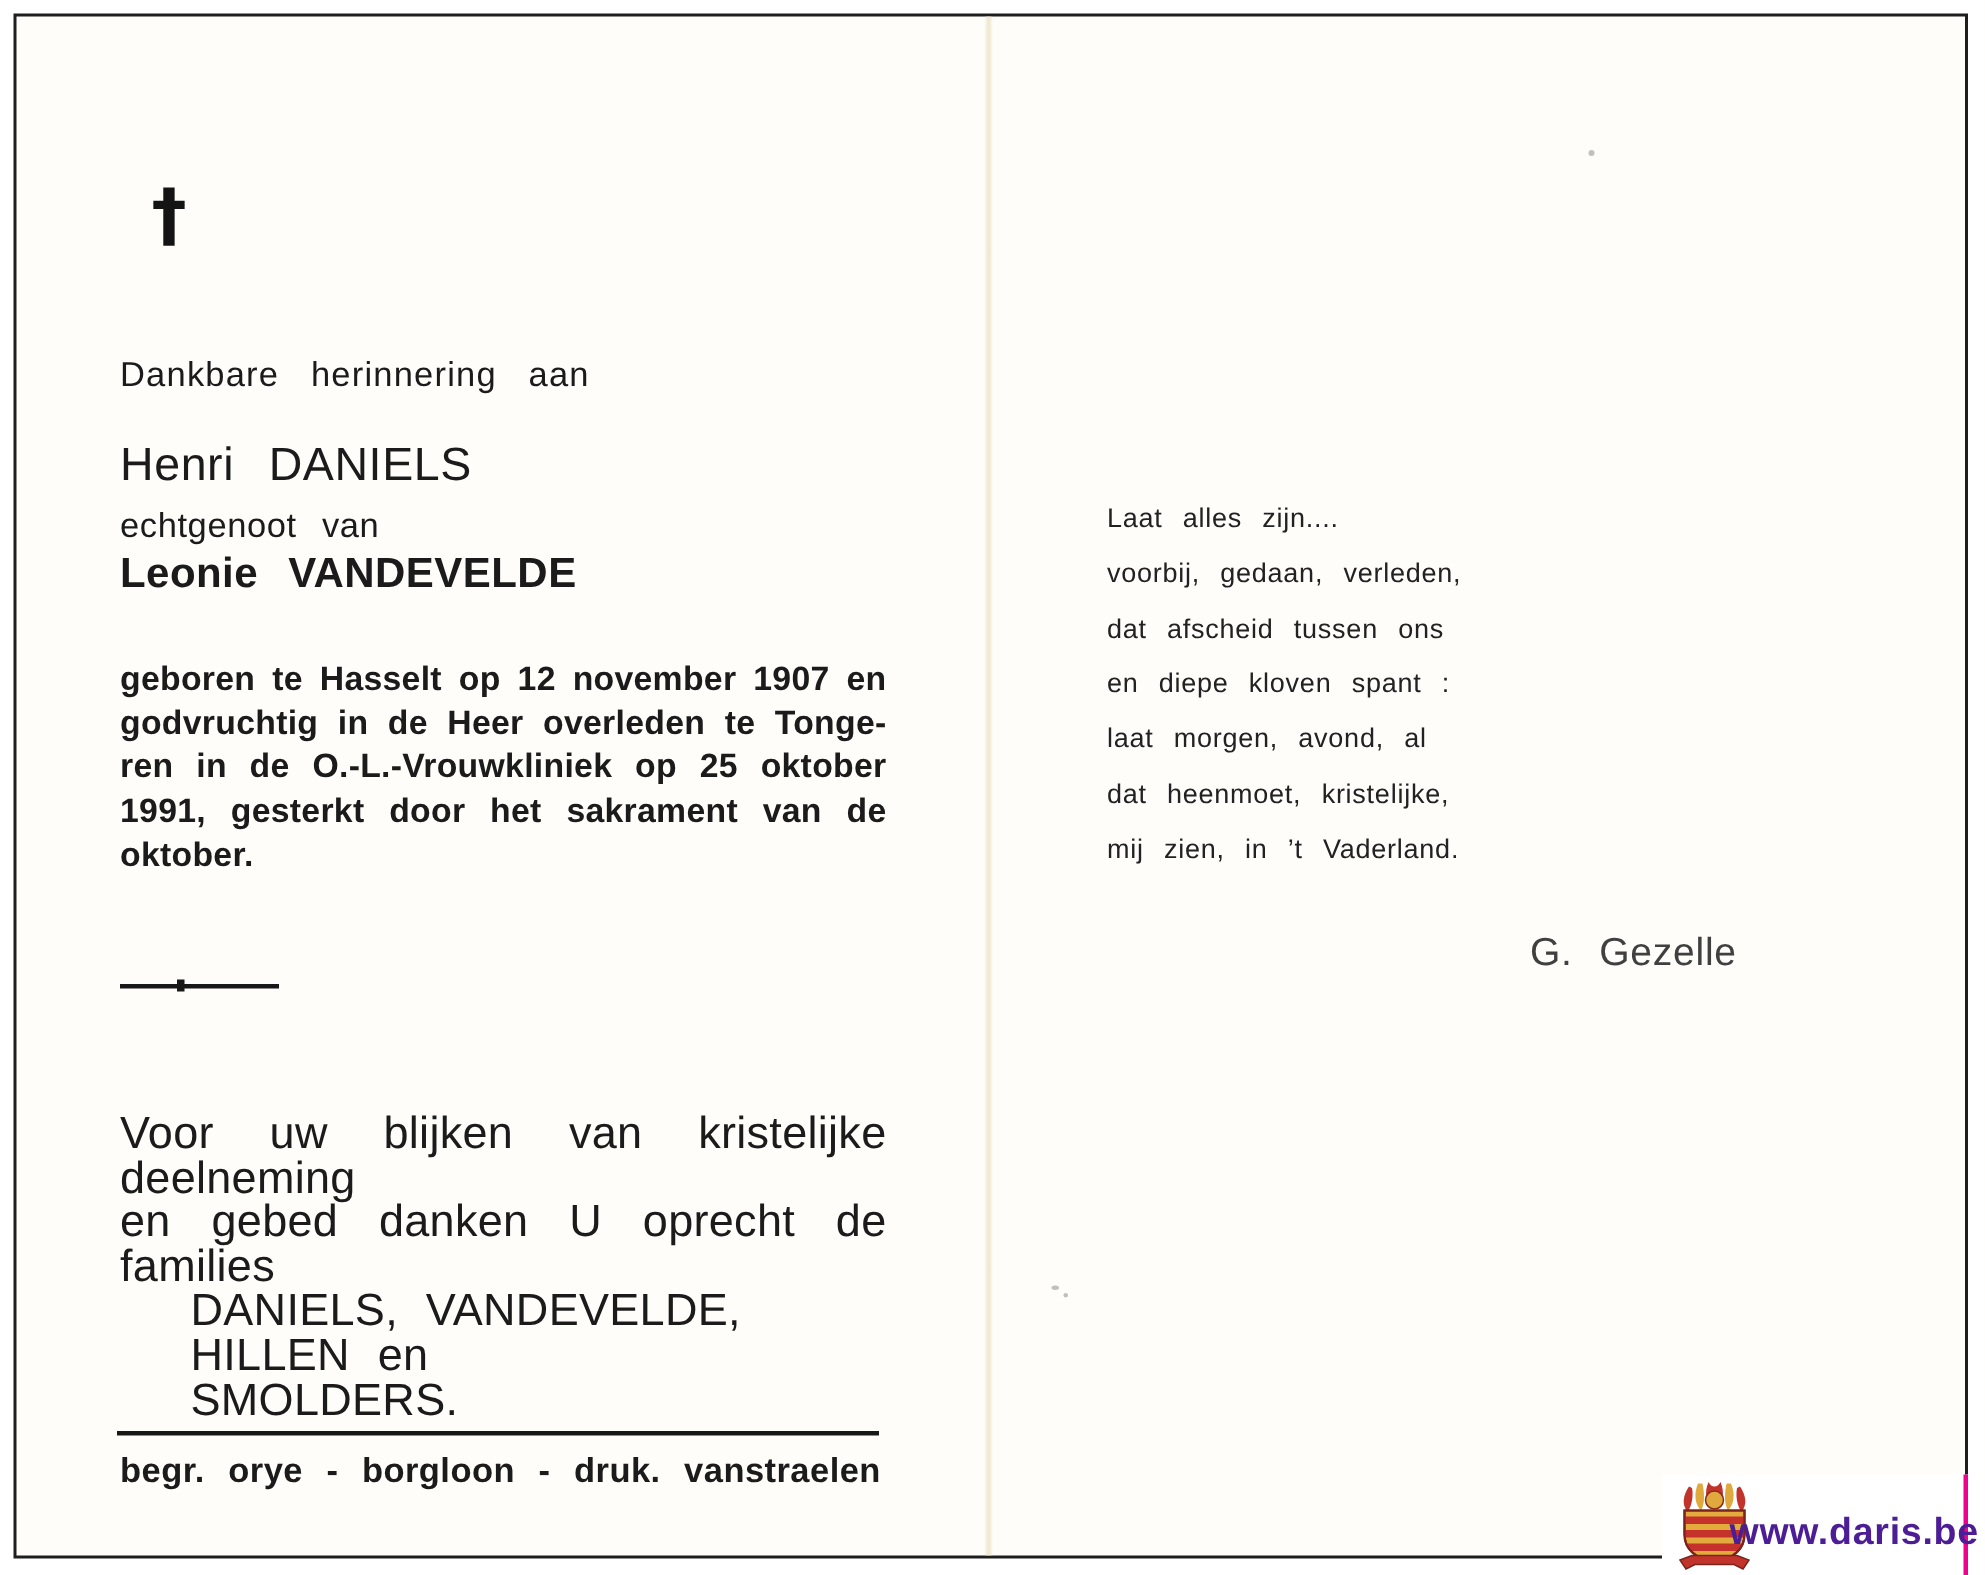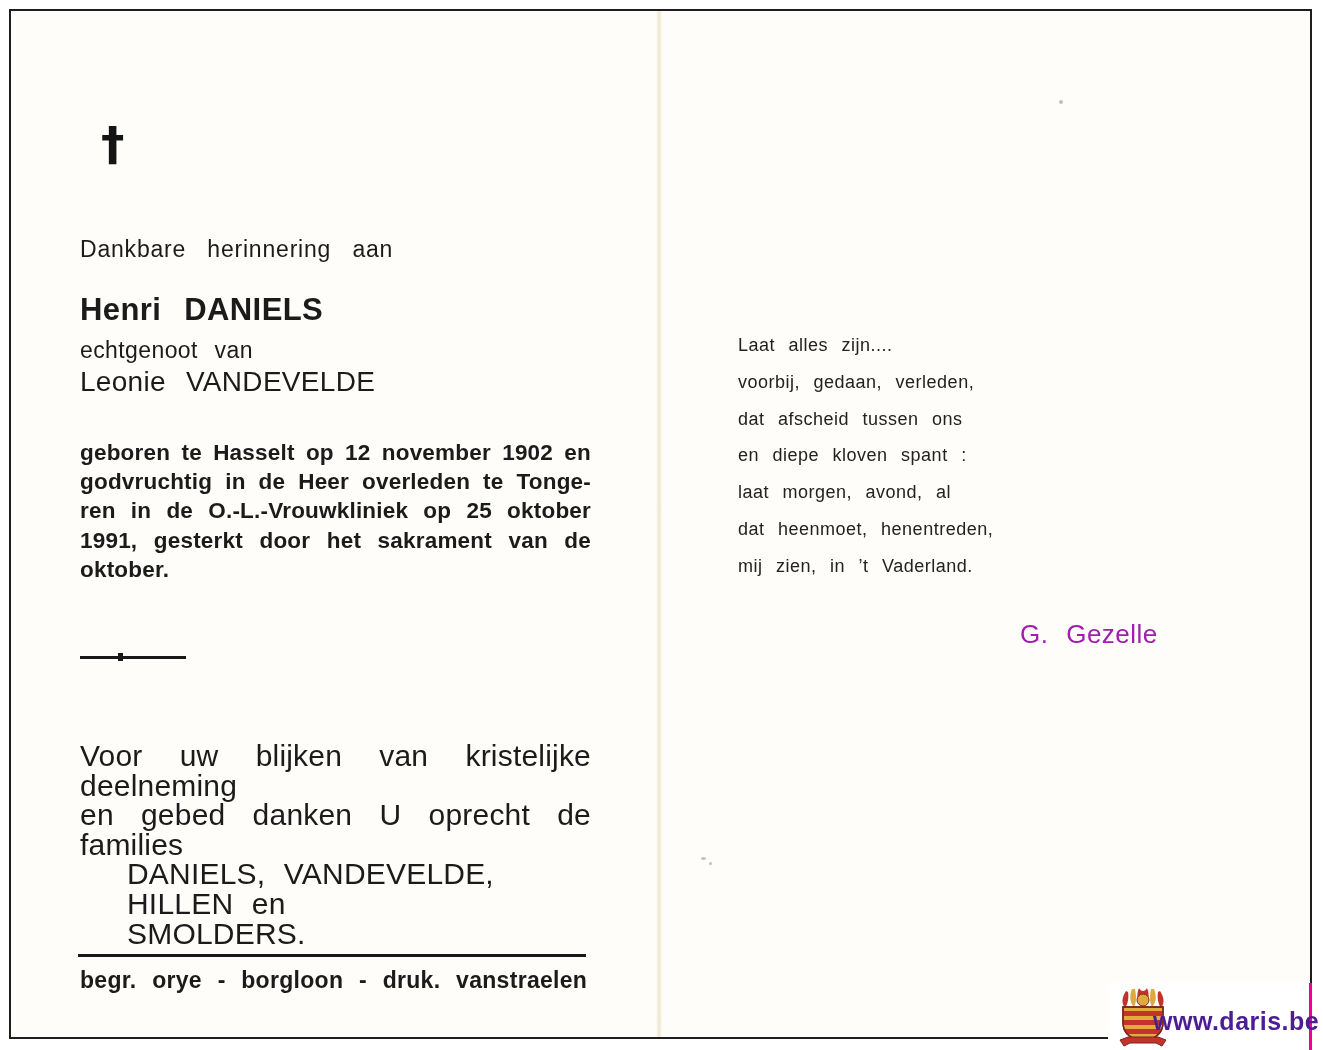--- a/index.html
+++ b/index.html
@@ -20,33 +20,33 @@
   }
   .fold{
     left:656px;top:11px;width:6px;height:1026px;z-index:2;
     background:linear-gradient(to right, rgba(241,236,214,0), rgba(238,232,205,.95) 45%, rgba(238,232,205,.95) 60%, rgba(241,236,214,0));
   }
   .cross{
     left:101px;top:116px;font-size:47px;font-weight:bold;z-index:3;
     font-family:"DejaVu Sans","Liberation Sans",sans-serif;color:#141414;
   }
   .intro{left:80px;top:236px;font-size:23px;word-spacing:14px;letter-spacing:.8px;z-index:3;}
-  .name{left:80px;top:292px;font-size:31px;font-weight:bold;word-spacing:14px;letter-spacing:.4px;z-index:3;}
+  .name{left:80px;top:292px;font-size:31px;font-weight:normal;word-spacing:14px;letter-spacing:.4px;z-index:3;}
   .relation{left:80px;top:337px;font-size:23px;word-spacing:10px;letter-spacing:.4px;z-index:3;}
-  .spouse{left:80px;top:366px;font-size:28px;font-weight:normal;word-spacing:12px;letter-spacing:.3px;z-index:3;}
+  .spouse{left:80px;top:366px;font-size:28px;font-weight:bold;word-spacing:12px;letter-spacing:.3px;z-index:3;}
   .bio{left:80px;top:438px;width:511px;font-size:22.5px;font-weight:bold;line-height:29.2px;word-spacing:4px;letter-spacing:.2px;z-index:3;}
   .thanks{left:80px;top:741px;width:511px;font-size:30px;line-height:29.6px;word-spacing:6px;letter-spacing:.2px;z-index:3;}
   .ju{text-align:justify;text-align-last:justify;}
   .wsp{word-spacing:10px;margin-left:47px;}
   .divider{left:80px;top:656px;width:106px;height:3px;background:#181818;z-index:3;}
   .divider-tick{left:118px;top:653px;width:5px;height:8px;background:#181818;z-index:3;}
   .rule2{left:78px;top:954px;width:508px;height:3px;background:#181818;z-index:3;}
   .imprint{left:80px;top:967px;font-size:23px;font-weight:bold;word-spacing:9px;letter-spacing:.3px;z-index:3;text-align:right;}
   .poem{left:738px;top:327px;font-size:18px;line-height:36.8px;word-spacing:8px;letter-spacing:.5px;color:#222;z-index:3;}
-  .attribution{left:1020px;top:619px;font-size:26px;word-spacing:10px;letter-spacing:.5px;color:#a21caf;z-index:3;}
+  .attribution{left:1020px;top:619px;font-size:26px;word-spacing:10px;letter-spacing:.5px;color:#404040;z-index:3;}
   .speck{background:#8e8e8e;opacity:.55;border-radius:50%;z-index:3;}
   
   .wm-box{
     left:1108px;top:983px;width:201px;height:67px;background:#ffffff;
     border-right:3px solid #ef018d;z-index:5;
   }
   .wm-crest{left:1112px;top:987px;width:62px;height:62px;z-index:6;}
   .wm-url{
     left:1153px;top:1007px;font-size:25px;font-weight:bold;z-index:6;
     color:#4c1d95;letter-spacing:.5px;
@@ -58,21 +58,21 @@
 <div class="abs card"></div>
 <div class="abs fold"></div>
 
 <div class="abs cross">†</div>
 <div class="abs intro">Dankbare herinnering aan</div>
 <div class="abs name">Henri DANIELS</div>
 <div class="abs relation">echtgenoot van</div>
 <div class="abs spouse">Leonie VANDEVELDE</div>
 
 <div class="abs bio">
-  <div class="ju">geboren te Hasselt op 12 november 1902 en</div>
+  <div class="ju">geboren te Hasselt op 12 november 1907 en</div>
   <div class="ju">godvruchtig in de Heer overleden te Tonge-</div>
   <div class="ju">ren in de O.-L.-Vrouwkliniek op 25 oktober</div>
   <div class="ju">1991, gesterkt door het sakrament van de</div>
   <div>oktober.</div>
 </div>
 
 <div class="abs divider"></div>
 <div class="abs divider-tick"></div>
 
 <div class="abs thanks">
@@ -84,21 +84,21 @@
 
 <div class="abs rule2"></div>
 <div class="abs imprint">begr. orye - borgloon - druk. vanstraelen</div>
 
 <div class="abs poem">
   <div>Laat alles zijn....</div>
   <div>voorbij, gedaan, verleden,</div>
   <div>dat afscheid tussen ons</div>
   <div>en diepe kloven spant :</div>
   <div>laat morgen, avond, al</div>
-  <div>dat heenmoet, henentreden,</div>
+  <div>dat heenmoet, kristelijke,</div>
   <div>mij zien, in ’t Vaderland.</div>
 </div>
 <div class="abs attribution">G. Gezelle</div>
 
 <div class="abs speck" style="left:701px;top:857px;width:5px;height:3px;"></div>
 <div class="abs speck" style="left:709px;top:862px;width:3px;height:3px;"></div>
 <div class="abs speck" style="left:1059px;top:100px;width:4px;height:4px;"></div>
 
 <div class="abs wm-box"></div>
 <div class="abs wm-crest">

